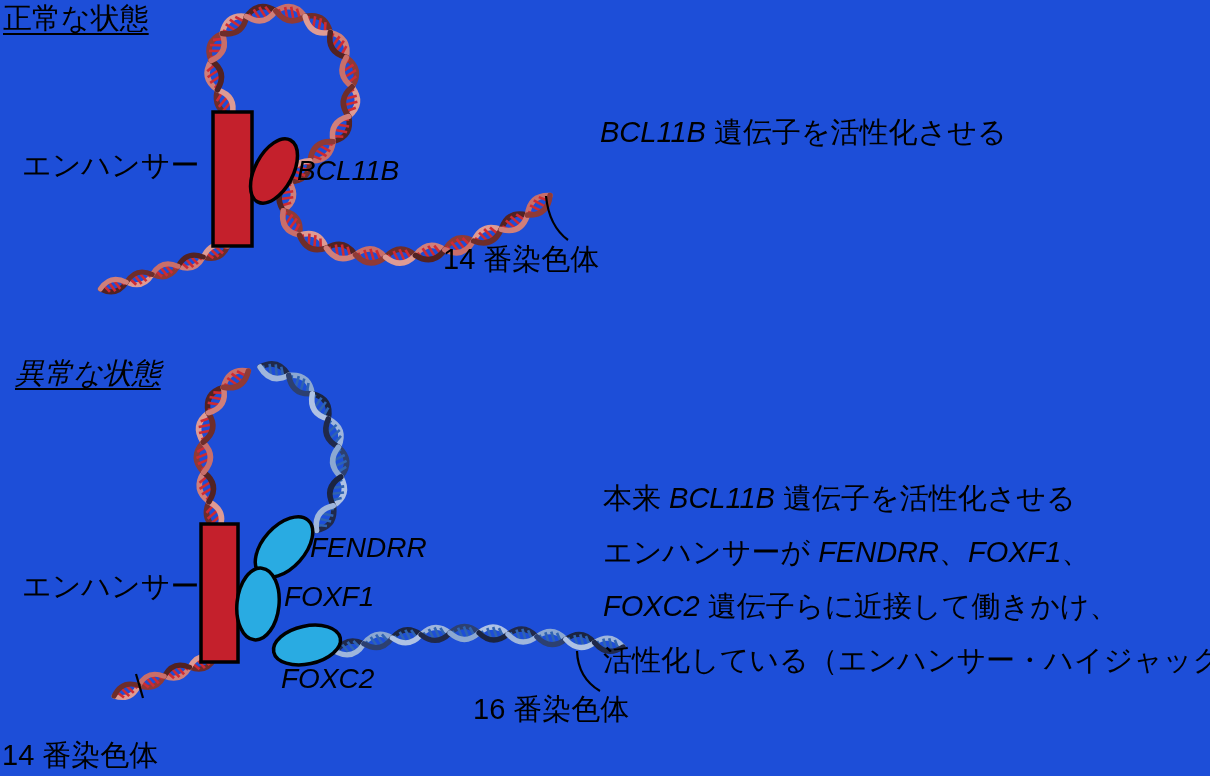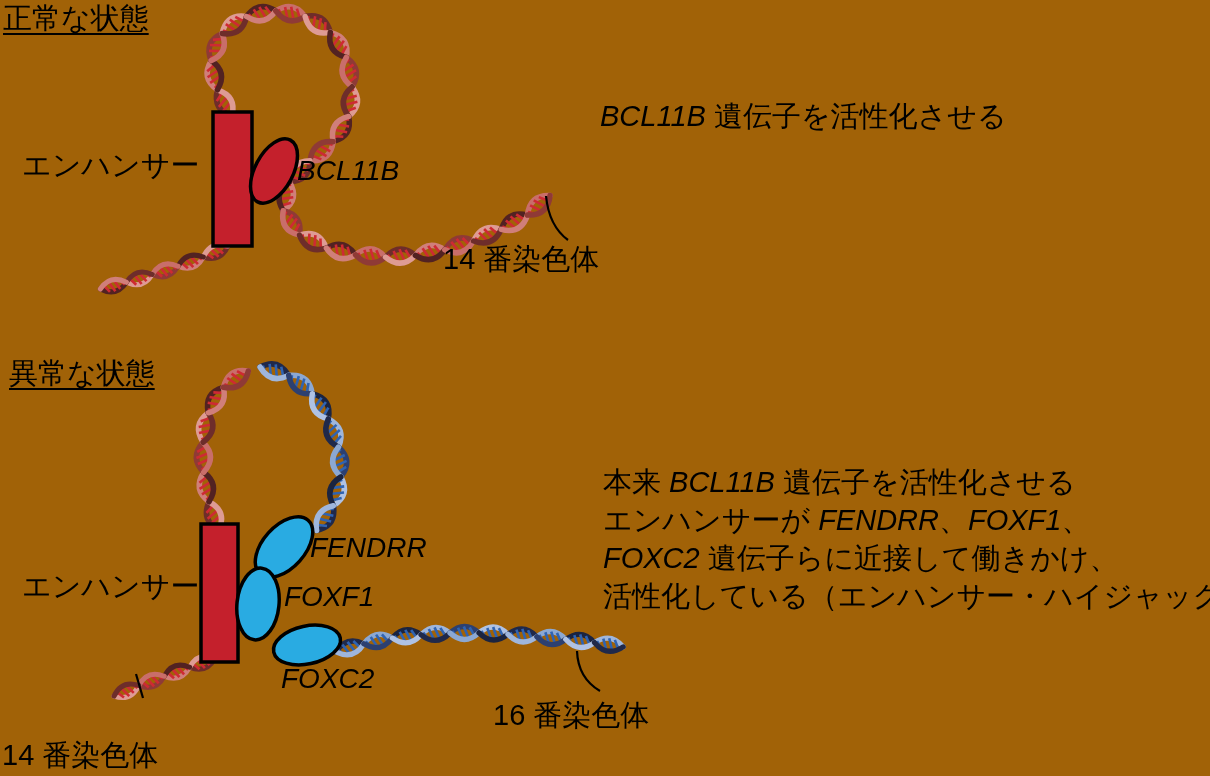--- a/index.html
+++ b/index.html
@@ -1,25 +1,25 @@
 <!DOCTYPE html>
 <html><head>
 <meta charset="utf-8">
 <style>
   html,body{margin:0;padding:0;background:#fff;}
   .stage{
-    position:relative;width:1210px;height:776px;background:#a16207;overflow:hidden;
+    position:relative;width:1210px;height:776px;background:#1d4ed8;overflow:hidden;
     font-family:"Liberation Sans","DejaVu Sans",sans-serif;color:#000;
   }
   .stage svg{position:absolute;left:0;top:0;}
   .lbl{position:absolute;white-space:nowrap;font-size:29px;line-height:1.1;}
   .heading{text-decoration:underline;text-underline-offset:5px;text-decoration-thickness:2px;}
   .gene{font-style:italic;font-size:28px;}
   .desc{position:absolute;font-size:29px;}
-  .desc .tline{line-height:38px;white-space:nowrap;}
+  .desc .tline{line-height:38px;white-space:nowrap;margin-top:16px;}
   .desc .it{font-style:italic;}
 </style>
 </head>
 <body>
 
 <div class="stage">
 
   <svg width="1210" height="776" viewBox="0 0 1210 776">
 
     <g id="helix-top-loop">
@@ -389,31 +389,31 @@
   <div class="lbl" style="left:22px;top:150px;">エンハンサー</div>
 
   <div class="lbl gene" style="left:297px;top:156px;">BCL11B</div>
 
   <div class="lbl" style="left:443px;top:244px;">14 番染色体</div>
 
   <div class="desc" style="left:600px;top:97px;">
       <div class="tline"><span class="it">BCL11B</span><span> 遺伝子を活性化させる</span></div>
     </div>
 
-  <div class="lbl heading" style="left:9px;top:358px;">異常な状態</div>
+  <div class="lbl heading" style="left:15px;top:358px;font-style:italic;">異常な状態</div>
 
   <div class="lbl" style="left:22px;top:571px;">エンハンサー</div>
 
   <div class="lbl gene" style="left:310px;top:533px;">FENDRR</div>
 
   <div class="lbl gene" style="left:284px;top:582px;">FOXF1</div>
 
   <div class="lbl gene" style="left:281px;top:664px;">FOXC2</div>
 
-  <div class="lbl" style="left:493px;top:694px;margin-top:6px;">16 番染色体</div>
+  <div class="lbl" style="left:473px;top:694px;">16 番染色体</div>
 
   <div class="lbl" style="left:2px;top:740px;">14 番染色体</div>
 
   <div class="desc" style="left:603px;top:463px;">
       <div class="tline"><span>本来 </span><span class="it">BCL11B</span><span> 遺伝子を活性化させる</span></div>
       <div class="tline"><span>エンハンサーが </span><span class="it">FENDRR</span><span>、</span><span class="it">FOXF1</span><span>、</span></div>
       <div class="tline"><span class="it">FOXC2</span><span> 遺伝子らに近接して働きかけ、</span></div>
       <div class="tline"><span>活性化している（エンハンサー・ハイジャック）</span></div>
     </div>
 </div>

